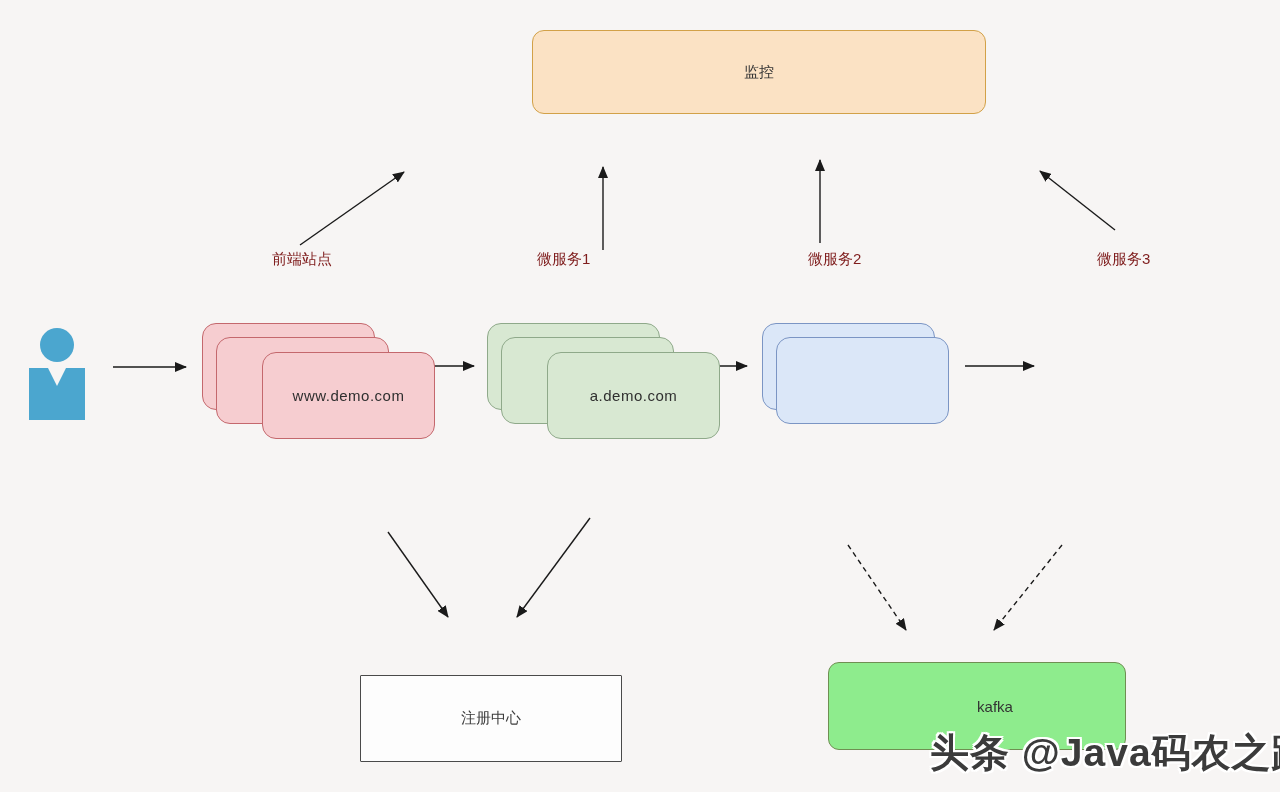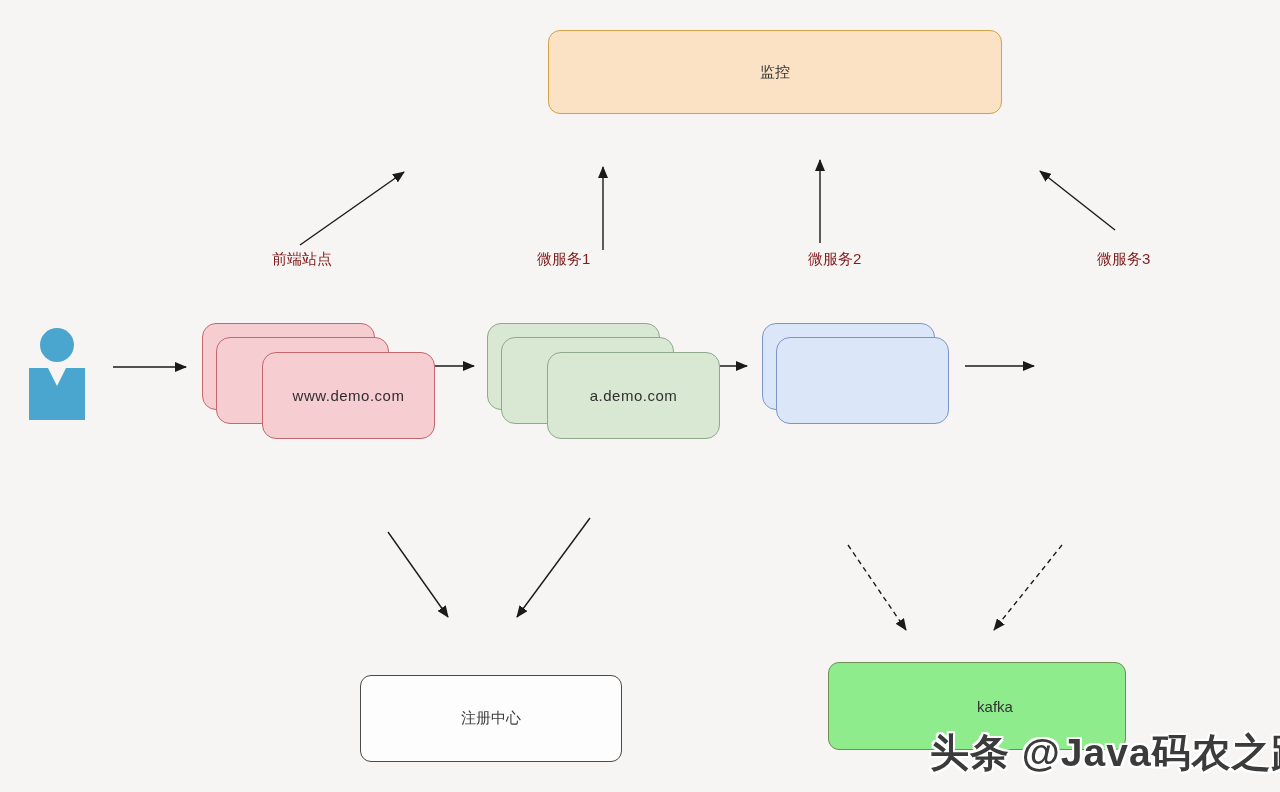--- a/index.html
+++ b/index.html
@@ -48,21 +48,21 @@
   .card.mid{left:14px;top:14px;}
   .card.front{
     left:28px;top:29px;
     display:flex;align-items:center;justify-content:center;margin-left:32px;
   }
   .card-text{
     font-size:15px;color:#2f2f2f;letter-spacing:.5px;
   }
   .registry-box{
     position:absolute;left:360px;top:675px;width:260px;height:85px;
-    border:1px solid;border-radius:11px;
+    border:1px solid;border-radius:1px;
     display:flex;align-items:center;justify-content:center;
     font-size:15px;color:#3b3b3b;
   }
   .kafka-box{
     position:absolute;left:828px;top:662px;width:260px;height:86px;
     border:1px solid;border-radius:11px;
     display:flex;align-items:center;justify-content:center;
     font-size:15px;color:#333;padding-left:36px;
   }
   .watermark{
@@ -93,21 +93,21 @@
     <line x1="300" y1="245" x2="404" y2="172" marker-end="url(#ah)"></line>
     <line x1="603" y1="250" x2="603" y2="167" marker-end="url(#ah)"></line>
     <line x1="820" y1="243" x2="820" y2="160" marker-end="url(#ah)"></line>
     <line x1="1115" y1="230" x2="1040" y2="171" marker-end="url(#ah)"></line>
     <line x1="388" y1="532" x2="448" y2="617" marker-end="url(#ah)"></line>
     <line x1="590" y1="518" x2="517" y2="617" marker-end="url(#ah)"></line>
     <line class="dashed" x1="848" y1="545" x2="906" y2="630" marker-end="url(#ah)"></line>
     <line class="dashed" x1="1062" y1="545" x2="994" y2="630" marker-end="url(#ah)"></line>
   </svg>
 
-  <div class="monitor-box" style="background: rgb(251, 226, 196); border-color: rgb(210, 161, 72); margin-left: 16px;">
+  <div class="monitor-box" style="background: rgb(251, 226, 196); border-color: rgb(210, 161, 72);">
     <span>监控</span>
   </div>
 
   <span class="svc-label" style="left:272px;top:250px">前端站点</span>
   <span class="svc-label" style="left:537px;top:250px">微服务1</span>
   <span class="svc-label" style="left:808px;top:250px">微服务2</span>
   <span class="svc-label" style="left:1097px;top:250px">微服务3</span>
 
   <svg class="user-icon" width="60" height="95" viewBox="0 0 60 95" style="fill: rgb(75, 166, 207);">
     <circle cx="30" cy="17" r="17"></circle>

